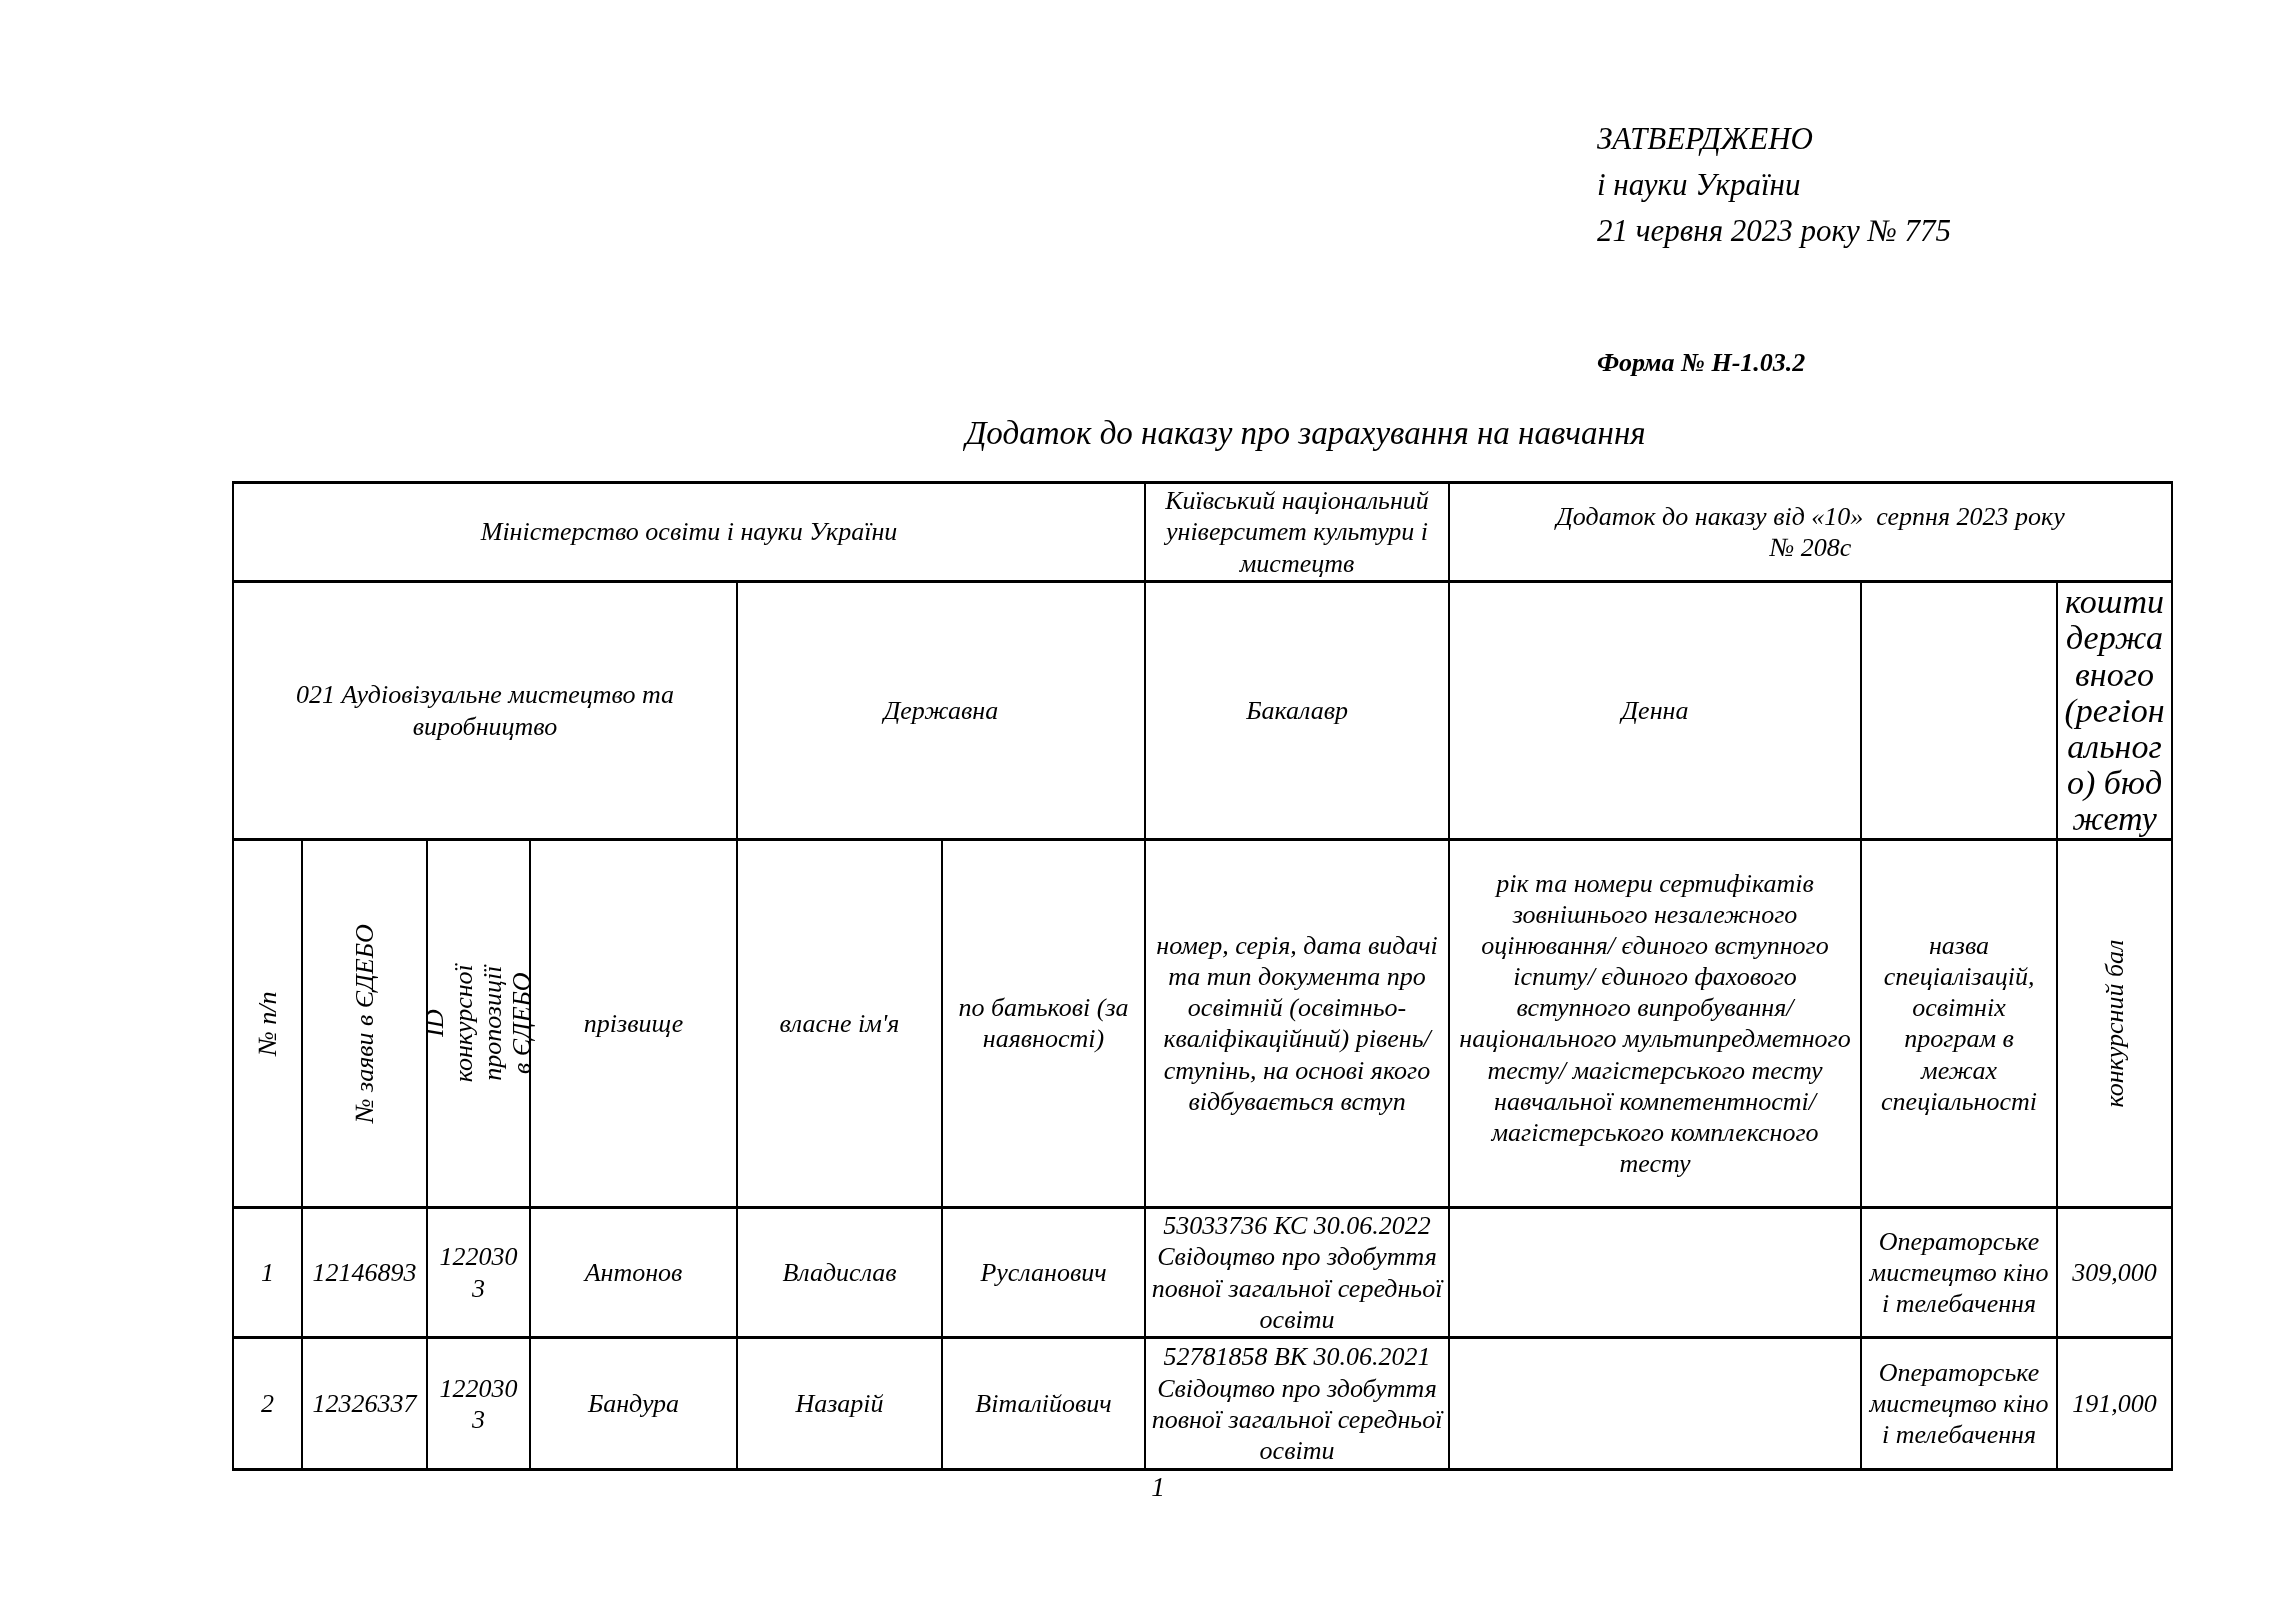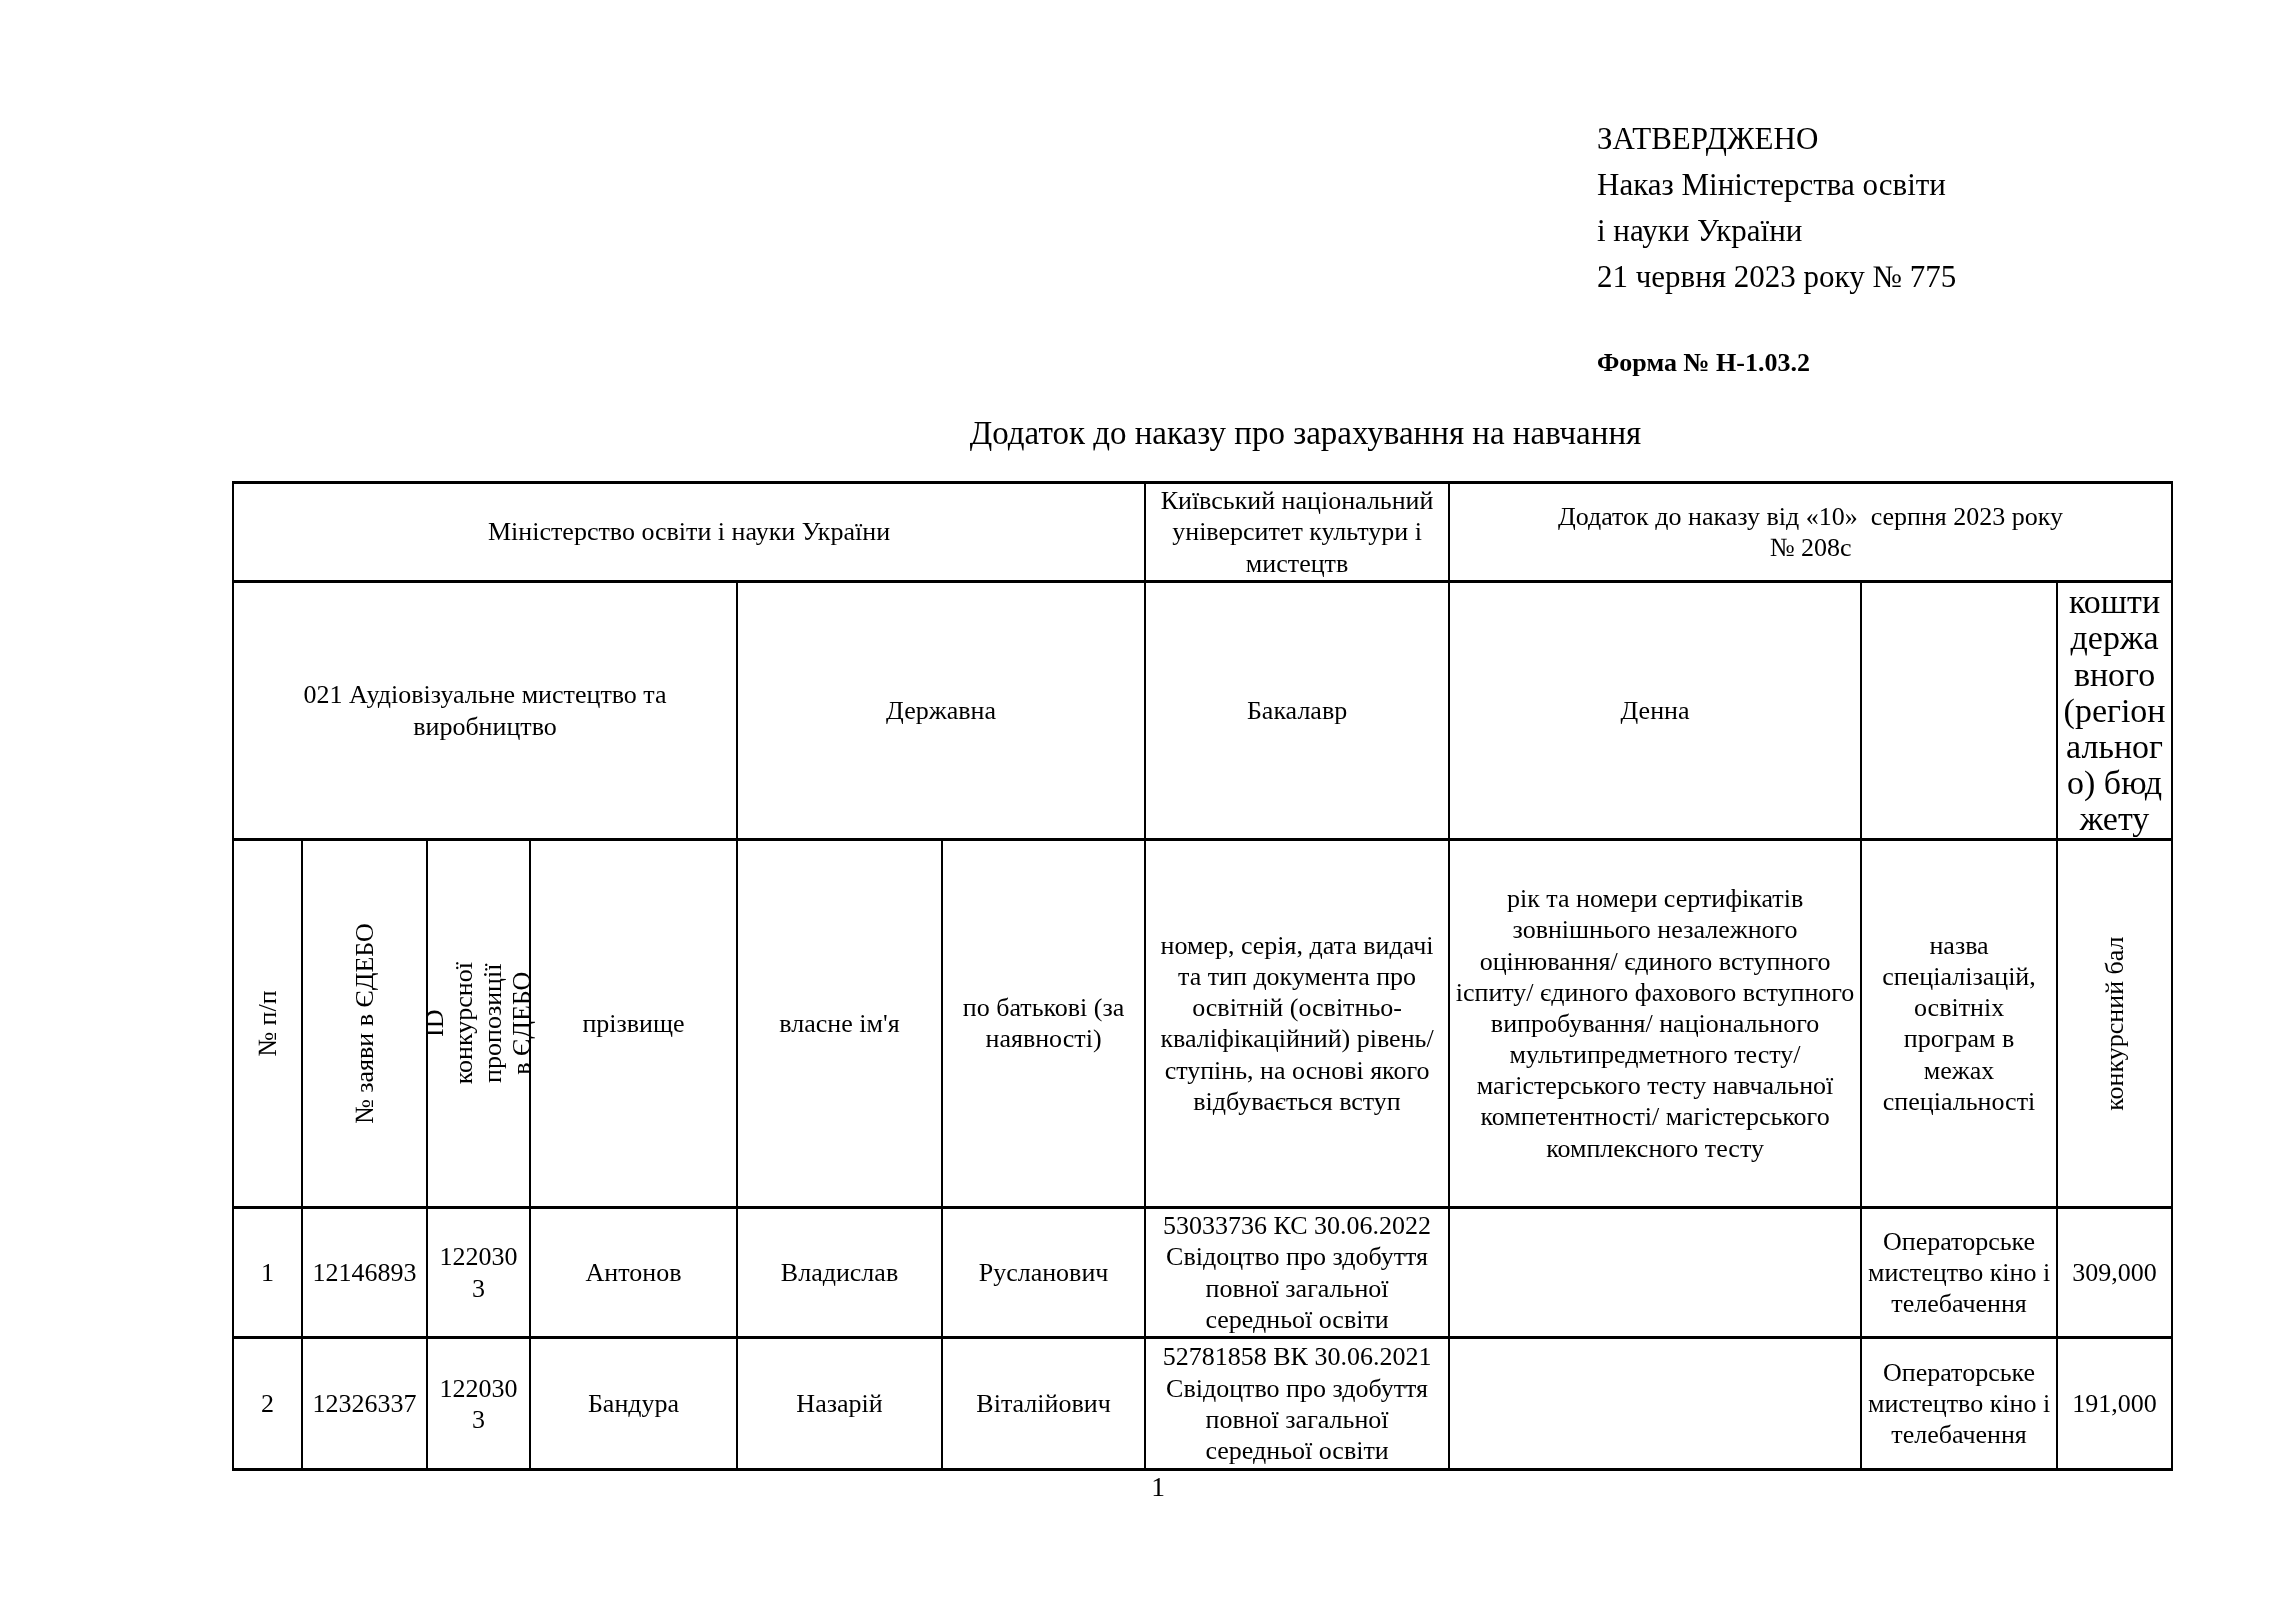--- a/index.html
+++ b/index.html
@@ -2,21 +2,21 @@
 <html lang="uk" style="font-size:10.5px"><head>
 <meta charset="utf-8">
 <style>
   html, body { margin: 0; padding: 0; }
   body {
     width: 2295px; height: 1623px;
     background: #ffffff; color: #000000;
     font-family: "Liberation Serif", "DejaVu Serif", serif;
     position: relative; overflow: hidden;
   }
-  .page { position: absolute; inset: 0; }
+  .page { position: absolute; inset: 0; font-style: italic; }
 
   .approval {
     position: absolute; left: 1597px; top: 116px;
     font-size: 31px; line-height: 46px; white-space: nowrap;
   }
   .form-label {
     position: absolute; left: 1597px; top: 348px;
     font-size: 26px; font-weight: bold; white-space: nowrap;
   }
   .doc-title {
@@ -57,21 +57,20 @@
     text-align: center; font-size: 27.5px;
   }
 </style>
 </head>
 <body>
 
 <div class="page">
 
   <div class="approval">
     <div>ЗАТВЕРДЖЕНО</div>
-    <div>Наказ Міністерства освіти</div>
     <div>і науки України</div>
     <div>21 червня 2023 року № 775</div>
   </div>
 
   <div class="form-label">Форма № Н-1.03.2</div>
 
   <div class="doc-title">Додаток до наказу про зарахування на навчання</div>
 
   <table class="enroll">
     <colgroup>

